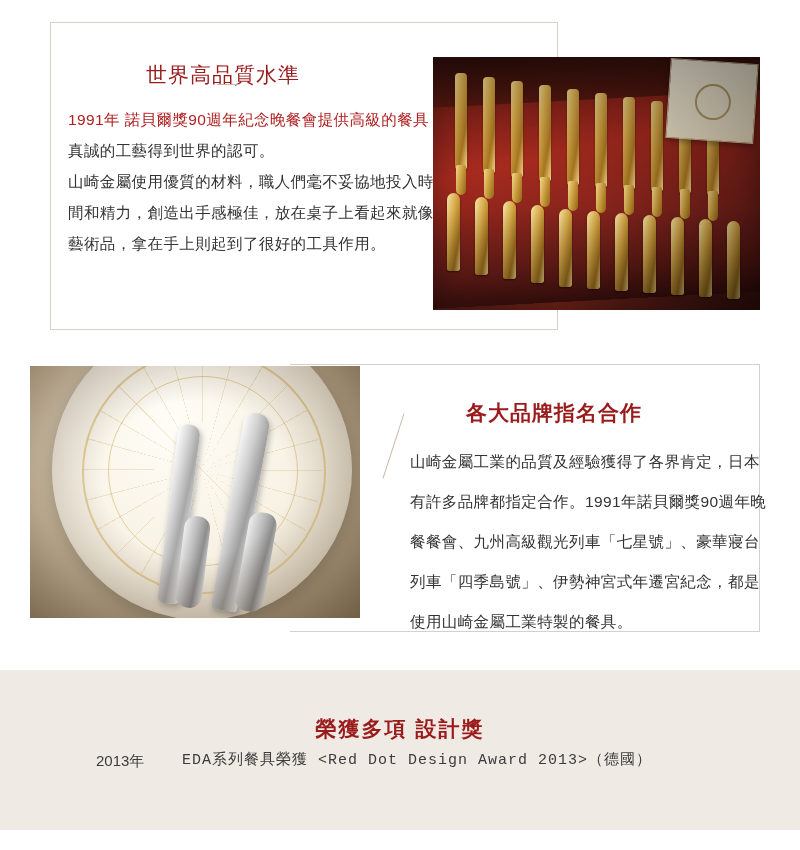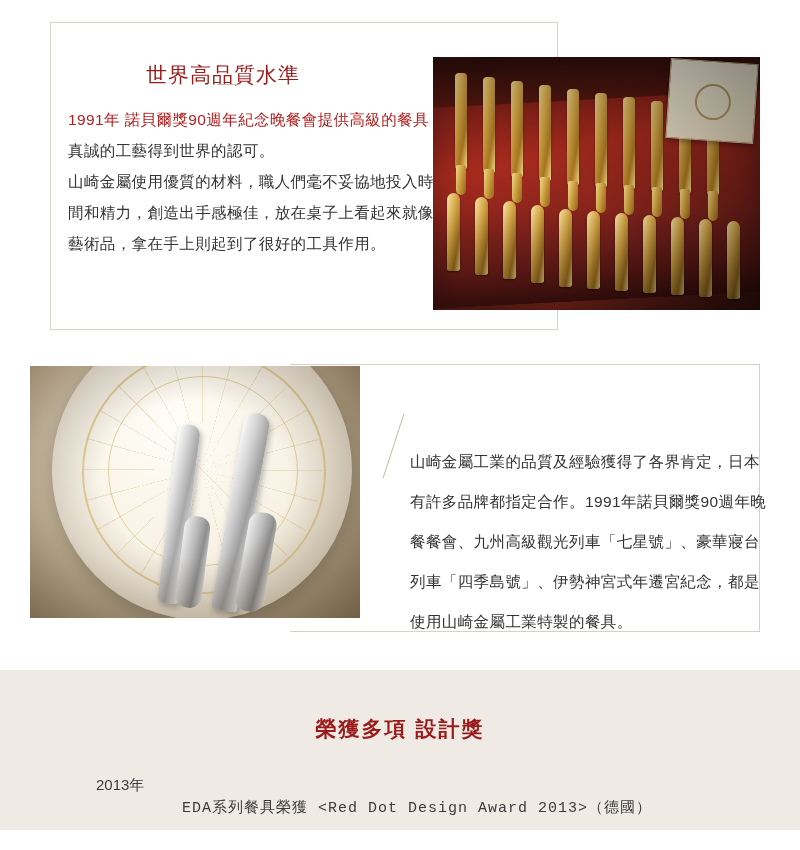--- a/index.html
+++ b/index.html
@@ -350,34 +350,33 @@
     position: absolute;
     left: 96px;
     top: 76px;
     width: 620px;
     font-size: 15px;
     color: #3c3c3c;
     line-height: 30px;
   }
   .sec3-row {
     display: flex;
-    align-items: center;
+    align-items: flex-start;
     white-space: nowrap;
   }
   .sec3-year {
     width: 86px;
     flex: none;
   }
   .sec3-text {
     letter-spacing: 0.6px;
   }
   .mono {
     font-family: "Liberation Mono", monospace;
     letter-spacing: 1px;
-    margin-top: 48px;
   }
 </style>
 </head>
 <body>
 
 <div class="page">
 
   <section class="sec1">
     <div class="sec1-frame"></div>
 
@@ -435,20 +434,21 @@
       <div class="p2-ring"></div>
       <div class="p2-ring2"></div>
       <div class="p2-fork"></div>
       <div class="p2-knife"></div>
       <div class="p2-handle-a"></div>
       <div class="p2-handle-b"></div>
       <div class="p2-vignette"></div>
     </div>
 
     <div class="sec2-slash"></div>
+    <h2 class="sec2-title">各大品牌指名合作</h2>
     <p class="sec2-body">山崎金屬工業的品質及經驗獲得了各界肯定，日本有許多品牌都指定合作。1991年諾貝爾獎90週年晚餐餐會、九州高級觀光列車「七星號」、豪華寢台列車「四季島號」、伊勢神宮式年遷宮紀念，都是使用山崎金屬工業特製的餐具。</p>
   </section>
 
   <section class="sec3">
     <h2 class="sec3-title">榮獲多項 設計獎</h2>
     <div class="sec3-rows">
       <div class="sec3-row">
         <span class="sec3-year">2013年</span>
         <span class="sec3-text mono">EDA系列餐具榮獲 &lt;Red Dot Design Award 2013&gt;（德國）</span>
       </div>

